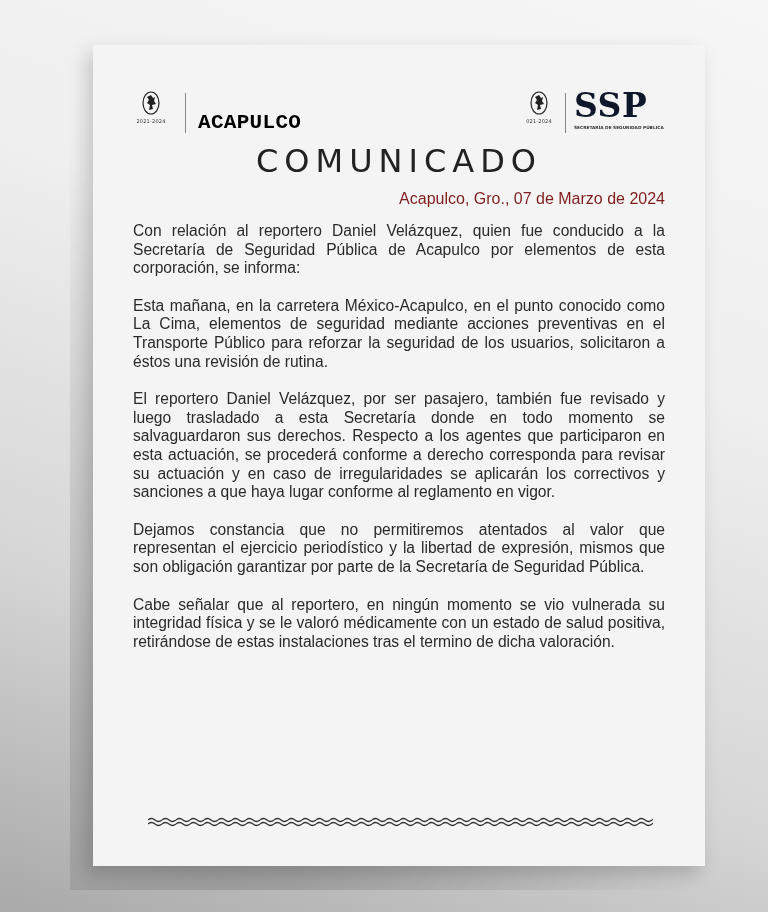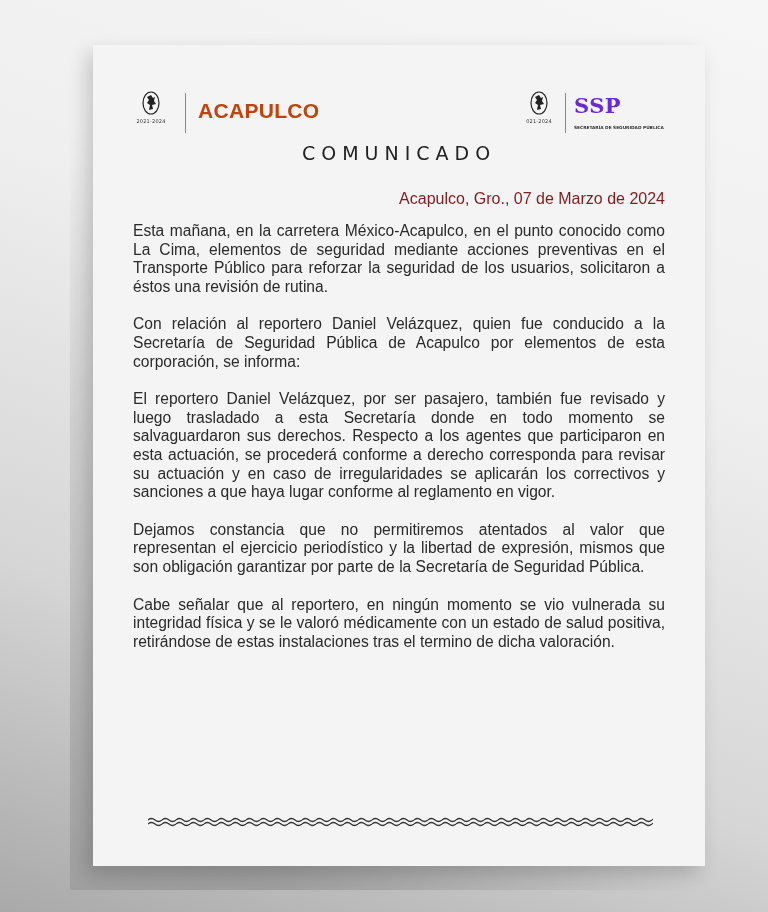--- a/index.html
+++ b/index.html
@@ -15,29 +15,29 @@
   .paper {
     position:absolute; left:93px; top:45px; width:612px; height:821px;
     background:#f4f4f4;
     box-shadow: -6px 8px 18px rgba(0,0,0,0.18);
   }
   .logo-left { position:absolute; left:40px; top:46px; height:50px; display:flex; align-items:flex-start; }
   .seal { display:flex; flex-direction:column; align-items:center; width:36px; }
   .seal svg { width:18px; height:24px; }
   .seal-year { font-family:"DejaVu Sans", sans-serif; font-size:5px; color:#333; margin-top:3px; letter-spacing:0.2px; }
   .vbar { width:1px; height:40px; background:#888; margin:2px 12px 0 16px; }
-  .acapulco-word { font-family:Liberation Sans, sans-serif; font-weight:bold; font-size:21px; color:#c2410c; margin-top:8px; letter-spacing:0.3px; }
+  .acapulco-word { font-family:Liberation Mono, monospace; font-weight:bold; font-size:21px; color:#000000; margin-top:20px; letter-spacing:0.3px; }
   .logo-right { position:absolute; left:428px; top:46px; display:flex; align-items:flex-start; }
   .logo-right .vbar { margin:2px 8px 0 8px; height:40px; }
   .ssp-block { display:flex; flex-direction:column; }
-  .ssp-word { font-family:"DejaVu Serif", serif; font-weight:bold; font-size:21px; color:#6d28d9; line-height:30px; letter-spacing:0.5px; }
+  .ssp-word { font-family:"DejaVu Serif", serif; font-weight:bold; font-size:33px; color:#0f172a; line-height:30px; letter-spacing:0.5px; }
   .ssp-sub { font-family:"DejaVu Sans", sans-serif; font-weight:bold; font-size:4.3px; color:#333; margin-top:4px; white-space:nowrap; }
   .title {
     position:absolute; left:0; right:0; top:97px; text-align:center;
-    font-family:"DejaVu Sans", sans-serif; font-size:19px; letter-spacing:6px; color:#222; font-weight:normal;
+    font-family:"DejaVu Sans", sans-serif; font-size:32px; letter-spacing:6px; color:#222; font-weight:normal;
   }
   .date {
     position:absolute; right:40px; top:145px; font-size:16px; color:#7f1d1d;
   }
   .body-text {
     position:absolute; left:40px; top:177px; width:532px;
     font-size:15.6px; line-height:18.6px; color:#2a2a2a; text-align:justify;
   }
   .body-text p { margin:0 0 19px 0; }
   .wave { position:absolute; left:55px; top:771px; width:505px; height:12px; }
@@ -74,22 +74,22 @@
       <span class="ssp-word">SSP</span>
       <span class="ssp-sub">SECRETARÍA DE SEGURIDAD PÚBLICA</span>
     </div>
   </div>
 
   <div class="title">COMUNICADO</div>
 
   <div class="date">Acapulco, Gro., 07 de Marzo de 2024</div>
 
   <div class="body-text">
+    <p>Con relación al reportero Daniel Velázquez, quien fue conducido a la Secretaría de Seguridad Pública de Acapulco por elementos de esta corporación, se informa:</p>
     <p>Esta mañana, en la carretera México-Acapulco, en el punto conocido como La Cima, elementos de seguridad mediante acciones preventivas en el Transporte Público para reforzar la seguridad de los usuarios, solicitaron a éstos una revisión de rutina.</p>
-    <p>Con relación al reportero Daniel Velázquez, quien fue conducido a la Secretaría de Seguridad Pública de Acapulco por elementos de esta corporación, se informa:</p>
     <p>El reportero Daniel Velázquez, por ser pasajero, también fue revisado y luego trasladado a esta Secretaría donde en todo momento se salvaguardaron sus derechos. Respecto a los agentes que participaron en esta actuación, se procederá conforme a derecho corresponda para revisar su actuación y en caso de irregularidades se aplicarán los correctivos y sanciones a que haya lugar conforme al reglamento en vigor.</p>
     <p>Dejamos constancia que no permitiremos atentados al valor que representan el ejercicio periodístico y la libertad de expresión, mismos que son obligación garantizar por parte de la Secretaría de Seguridad Pública.</p>
     <p>Cabe señalar que al reportero, en ningún momento se vio vulnerada su integridad física y se le valoró médicamente con un estado de salud positiva, retirándose de estas instalaciones tras el termino de dicha valoración.</p>
   </div>
 
   <svg class="wave" viewBox="0 0 505 12" preserveAspectRatio="none">
     <defs>
       <pattern id="wv" width="14" height="12" patternUnits="userSpaceOnUse">
         <path d="M0 4 Q3.5 1 7 4 T14 4" fill="none" stroke="#333" stroke-width="1.3"></path>
         <path d="M0 8 Q3.5 5 7 8 T14 8" fill="none" stroke="#333" stroke-width="1.3"></path>

